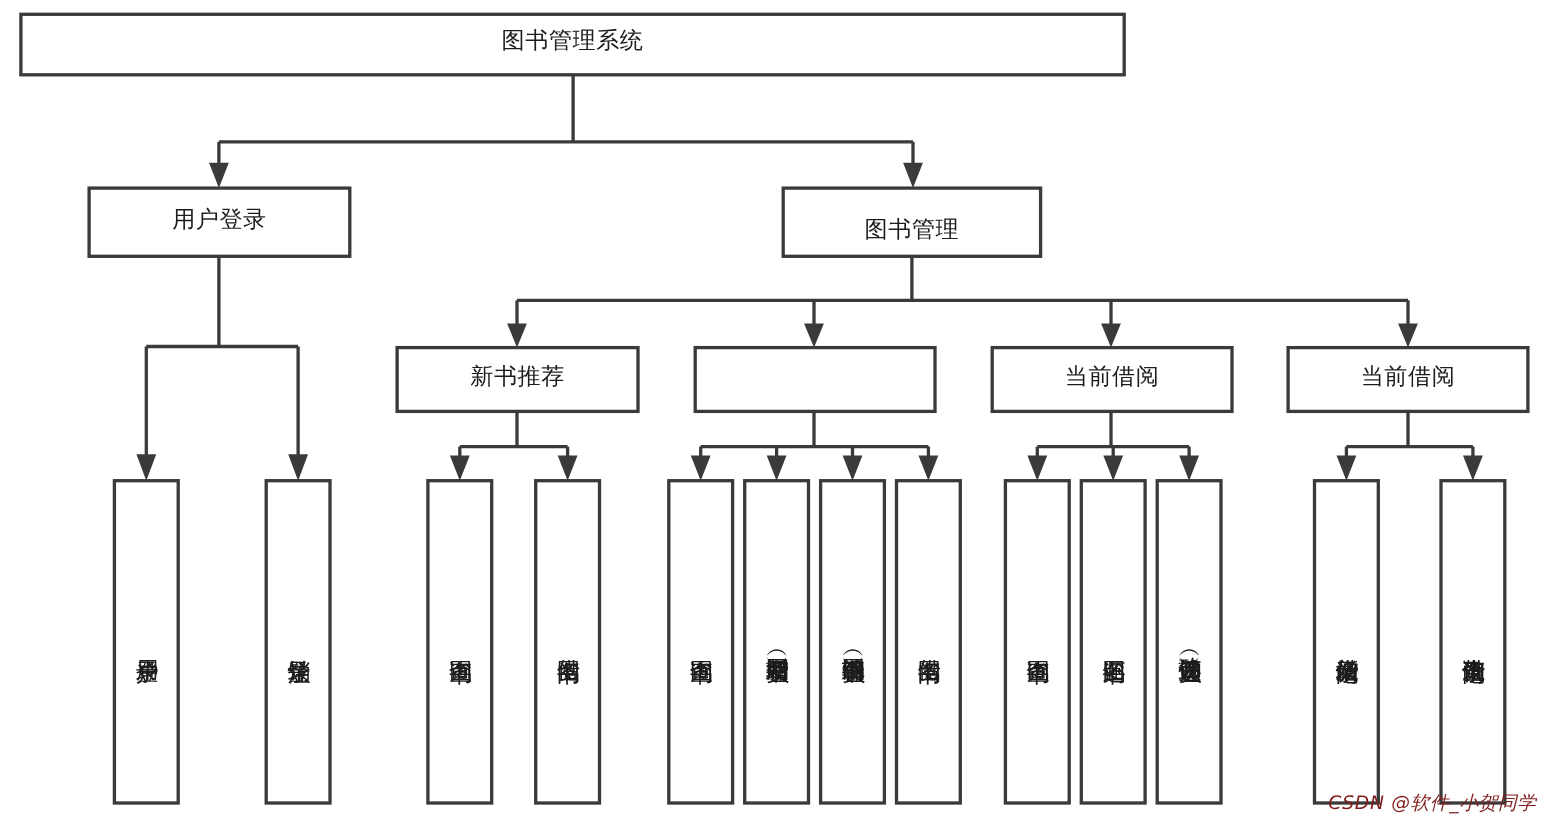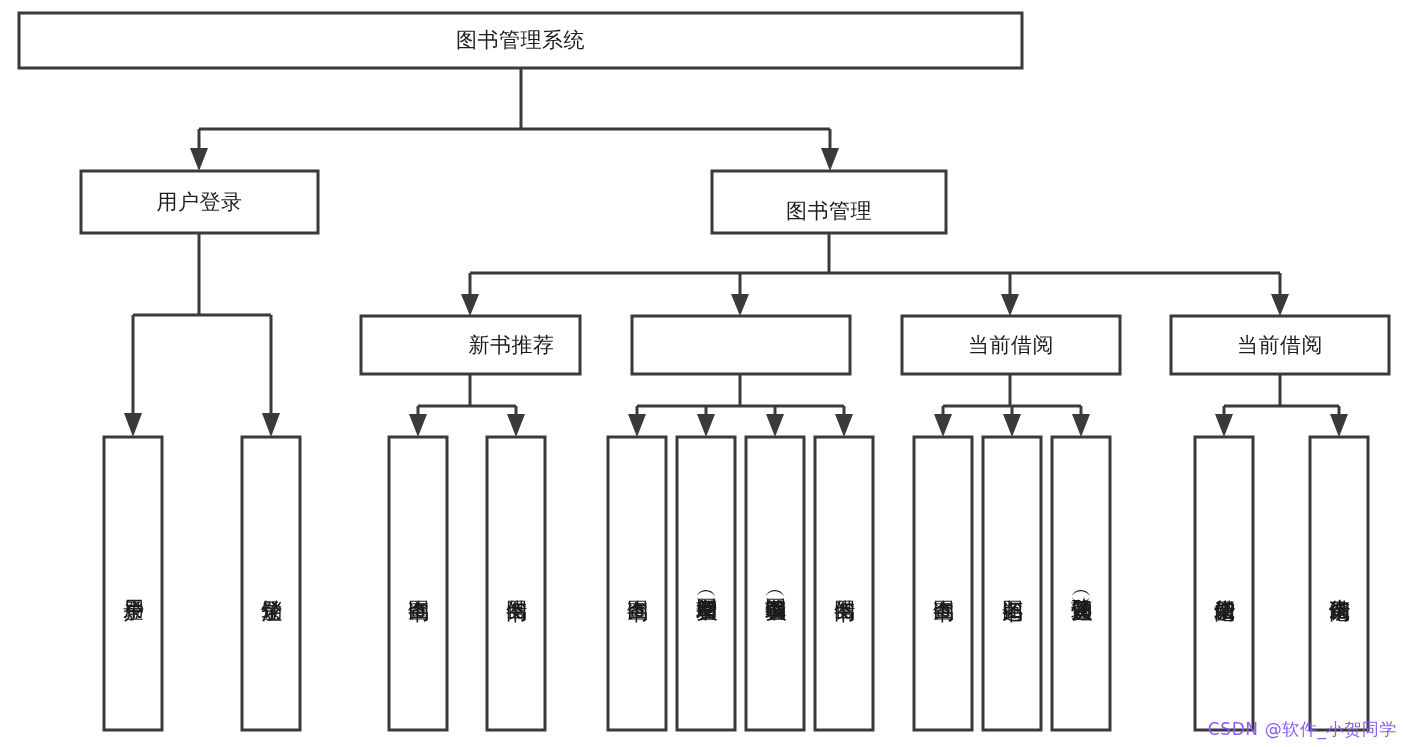--- a/index.html
+++ b/index.html
@@ -45,42 +45,44 @@
     position: absolute;
     display: flex;
     align-items: center;
     justify-content: center;
     color: #1c1c1c;
     font-size: 21px;
     line-height: 1.15;
     letter-spacing: 0.5px;
     white-space: nowrap;
     pointer-events: none;
+    font-family: Liberation Mono, monospace;
   }
   .node-label-v {
     position: absolute;
     display: flex;
     align-items: center;
     justify-content: center;
     color: #1c1c1c;
     font-size: 21px;
     line-height: 1.32;
     letter-spacing: 0.5px;
     writing-mode: vertical-rl;
     text-orientation: upright;
     pointer-events: none;
   }
   .watermark {
     position: absolute;
     right: 8px;
     bottom: 6px;
     font-size: 17px;
-    color: #8b5cf6;
+    color: #7f1d1d;
     letter-spacing: 0.6px;
     white-space: nowrap;
+    font-style: italic;
   }
 </style>
 </head>
 <body>
 
 <div id="diagram-root">
 
   <svg class="diagram-svg" viewBox="0 0 1405 747">
 
     <rect class="node-box" x="19" y="13" width="1003" height="55"></rect>
@@ -170,21 +172,21 @@
     <path class="connector" d="M 1339 406 L 1339 416"></path>
     <polygon class="arrow-head" points="1330,414 1348,414 1339,437"></polygon>
 
   </svg>
 
   <div class="node-label-h" style="left:19px; top:13px; width:1003px; height:55px;">图书管理系统</div>
 
   <div class="node-label-h" style="left:81px; top:171px; width:237px; height:62px;">用户登录</div>
   <div class="node-label-h" style="left:712px; top:171px; width:234px; height:80px;">图书管理</div>
 
-  <div class="node-label-h" style="left:361px; top:316px; width:219px; height:58px;margin-left:41px;">新书推荐</div>
+  <div class="node-label-h" style="left:361px; top:316px; width:219px; height:58px;">新书推荐</div>
   <div class="node-label-h" style="left:902px; top:316px; width:218px; height:58px;">当前借阅</div>
   <div class="node-label-h" style="left:1171px; top:316px; width:218px; height:58px;">当前借阅</div>
 
   <div class="node-label-v" style="left:104px; top:437px; width:58px; height:293px;">用户登录</div>
   <div class="node-label-v" style="left:242px; top:437px; width:58px; height:293px;">注销登录</div>
 
   <div class="node-label-v" style="left:389px; top:437px; width:58px; height:293px;">查询图书</div>
   <div class="node-label-v" style="left:487px; top:437px; width:58px; height:293px;">借阅图书</div>
 
   <div class="node-label-v" style="left:608px; top:437px; width:58px; height:293px;">查询图书</div>

